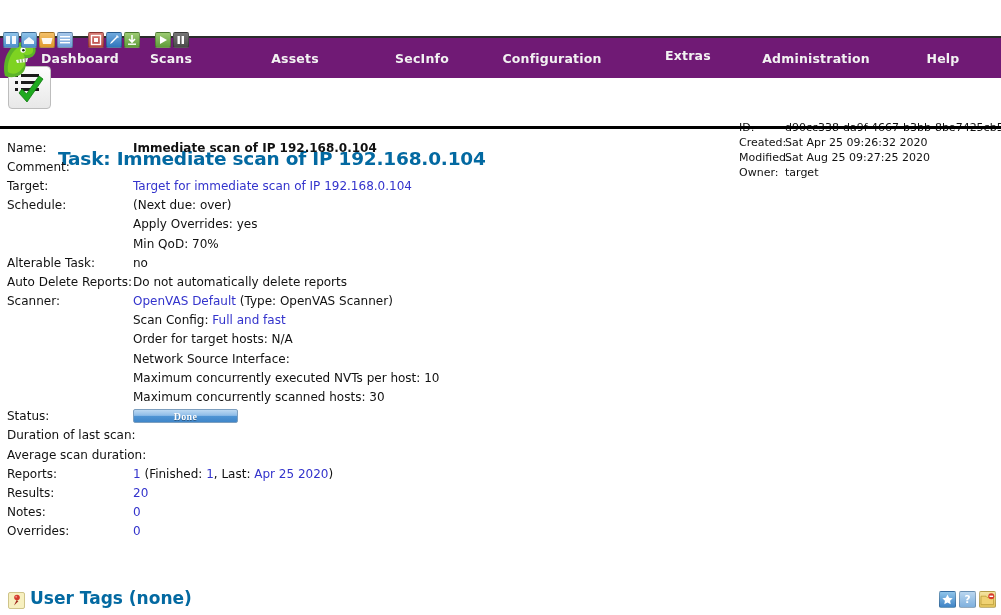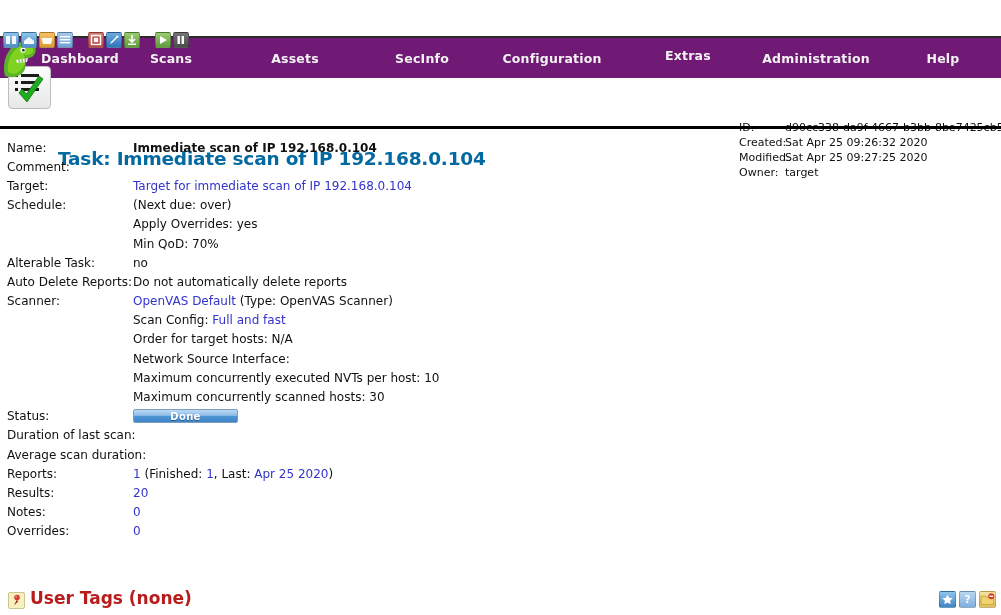--- a/index.html
+++ b/index.html
@@ -145,20 +145,21 @@
   }
 
   
   .progressbar {
     width: 105px; height: 14px;
     border: 1px solid #7d9fbf;
     border-radius: 2px;
     background: linear-gradient(to bottom, #bcd9f2 0%, #8fbde8 45%, #4e94d4 52%, #3f86c9 100%);
     position: relative;
     overflow: hidden;
+    font-family: Liberation Serif, serif;
   }
   .progressbar span {
     position: absolute;
     inset: 0;
     text-align: center;
     line-height: 14px;
     font-size: 10px;
     font-weight: bold;
     color: #ffffff;
     text-shadow: 0 1px 0 rgba(0,0,0,0.35);
@@ -178,21 +179,21 @@
     width: 17px; height: 17px;
     background: #f7f0c0;
     border: 1px solid #cfc489;
     border-radius: 2px;
   }
   .tags-title {
     position: absolute;
     left: 30px; top: 0px;
     font-size: 17px;
     font-weight: bold;
-    color: #b91c1c;
+    color: #0369a1;
     white-space: nowrap;
   }
   .footer-icons {
     position: absolute;
     right: 5px; top: 3px;
     display: flex;
     align-items: center;
   }
   .fi {
     width: 17px; height: 17px;
@@ -309,21 +310,21 @@
       <div class="meta-row">
         <div class="meta-key">ID:</div>
         <div class="meta-val">d90cc338-da9f-4667-b3bb-8be7425cb5f0</div>
       </div>
       <div class="meta-row">
         <div class="meta-key">Created:</div>
         <div class="meta-val">Sat Apr 25 09:26:32 2020</div>
       </div>
       <div class="meta-row">
         <div class="meta-key">Modified:</div>
-        <div class="meta-val">Sat Apr 25 09:27:25 2020</div>
+        <div class="meta-val">Sat Aug 25 09:27:25 2020</div>
       </div>
       <div class="meta-row">
         <div class="meta-key">Owner:</div>
         <div class="meta-val">target</div>
       </div>
     </div>
 </div>
 <div class="header-rule"></div>
 
 <div class="details" id="details-table">

